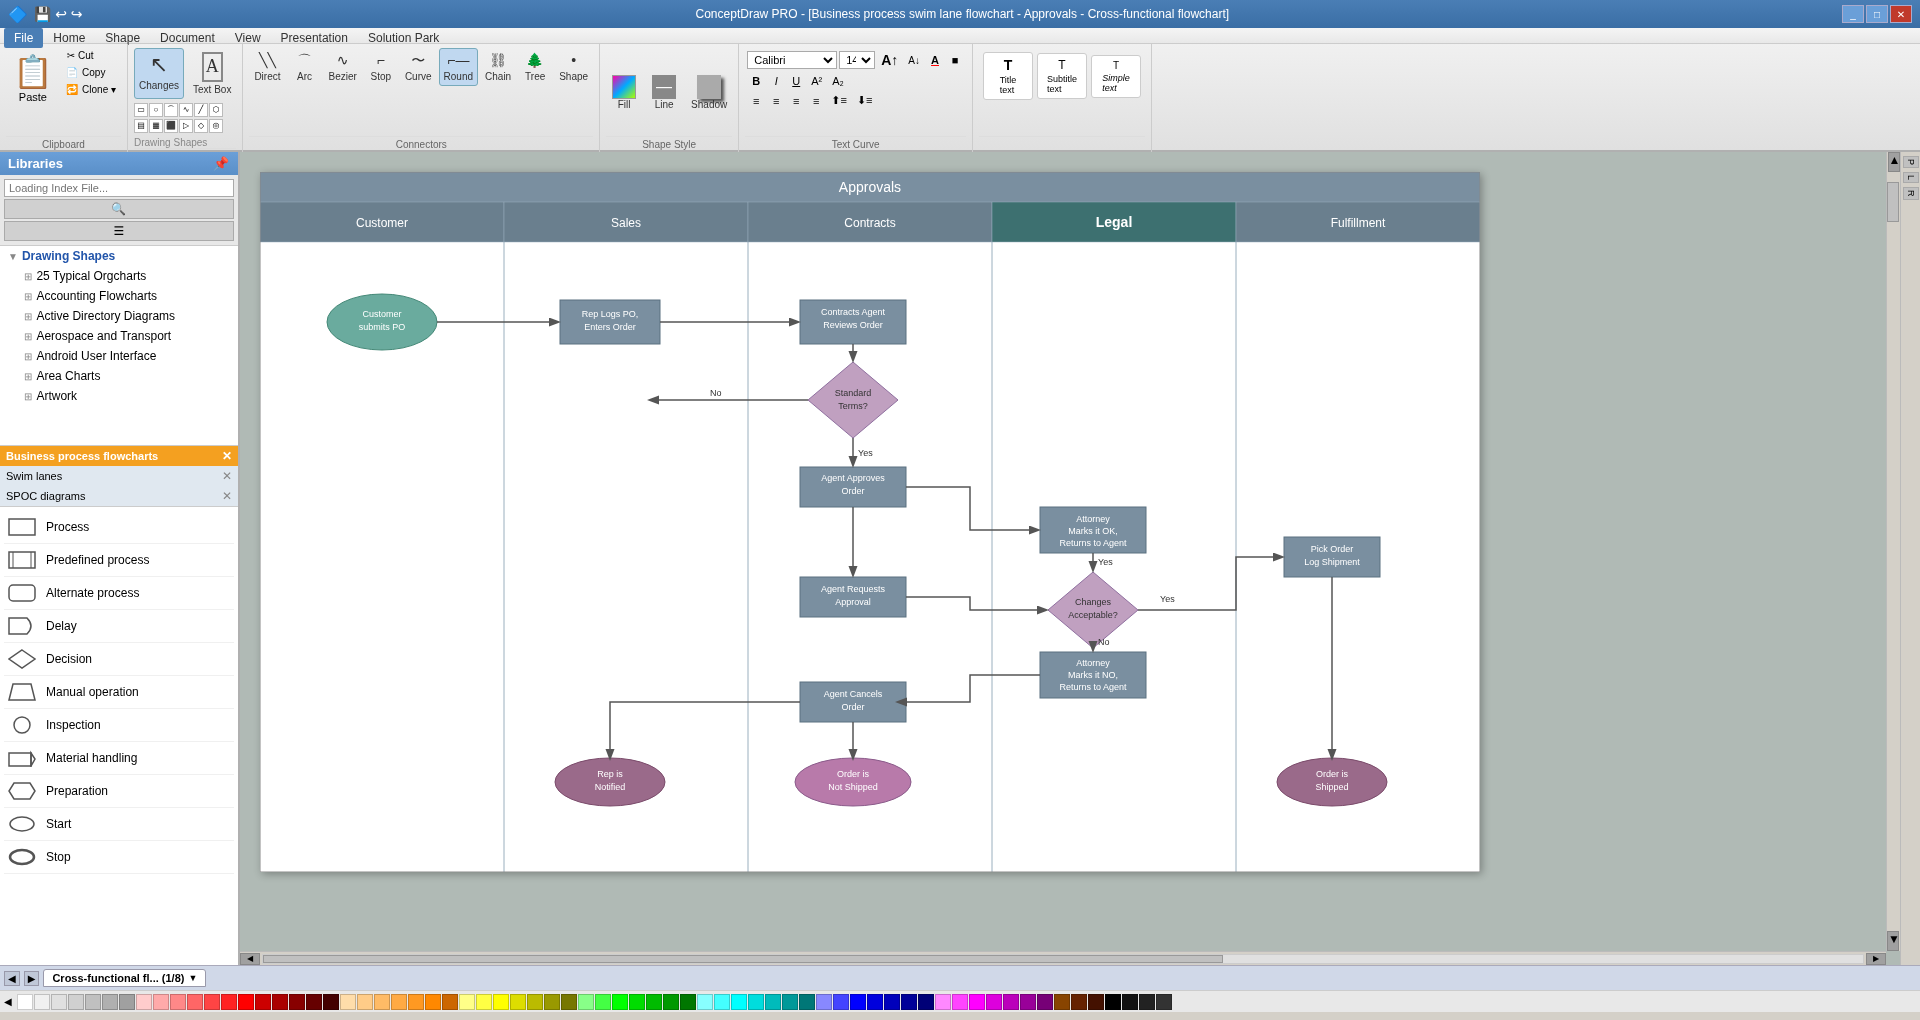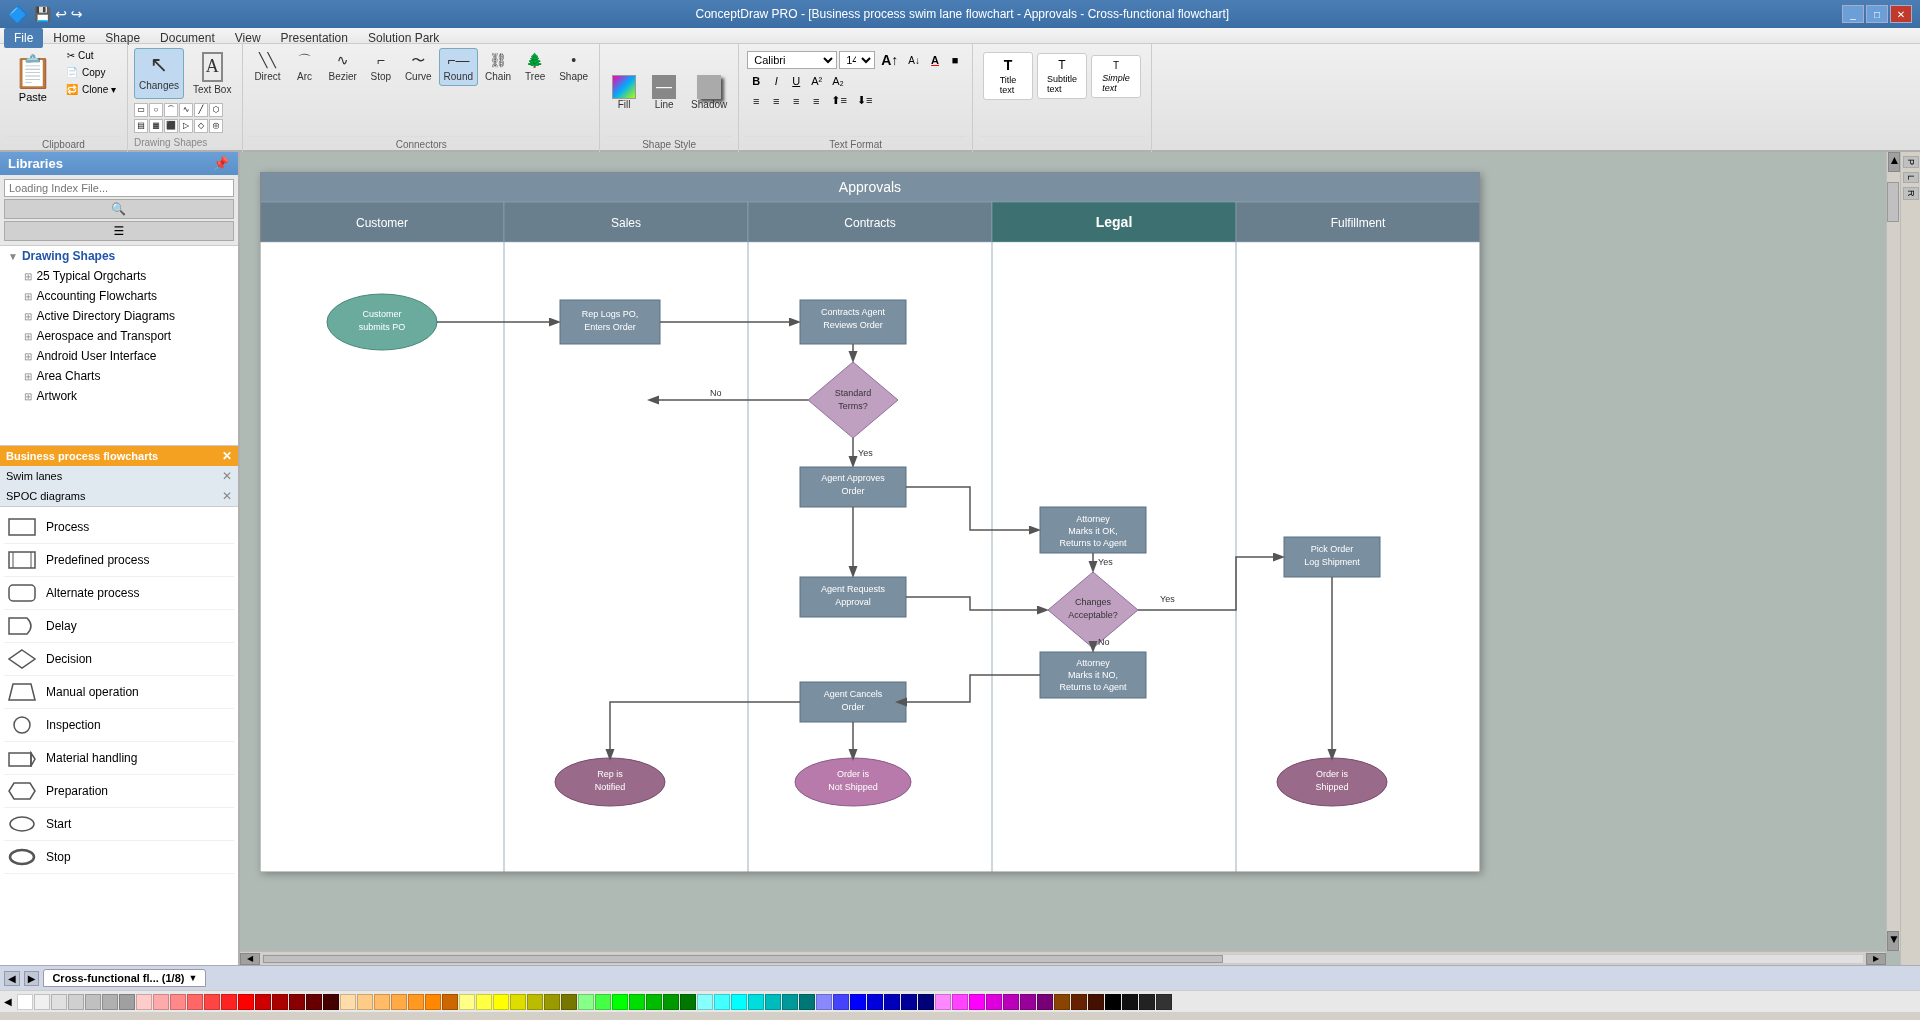--- a/index.html
+++ b/index.html
@@ -525,21 +525,21 @@
         </div>
         <div class="format-row">
           <div class="format-btn">≡</div>
           <div class="format-btn">≡</div>
           <div class="format-btn">≡</div>
           <div class="format-btn">≡</div>
           <div class="format-btn">⬆≡</div>
           <div class="format-btn">⬇≡</div>
         </div>
       </div>
-      <div class="ribbon-group-label">Text Format</div>
+      <div class="ribbon-group-label">Text Curve</div>
     </div>
 
     <div class="ribbon-group">
       <div style="display:flex; gap:4px; padding:4px; align-items:center;">
         <div class="text-style-btn">
           <span class="text-style-icon" style="font-size:14px;font-weight:bold;">T</span>
           <span style="font-size:9px;">Title<br>text</span>
         </div>
         <div class="text-style-btn">
           <span class="text-style-icon" style="font-size:12px;">T</span>

